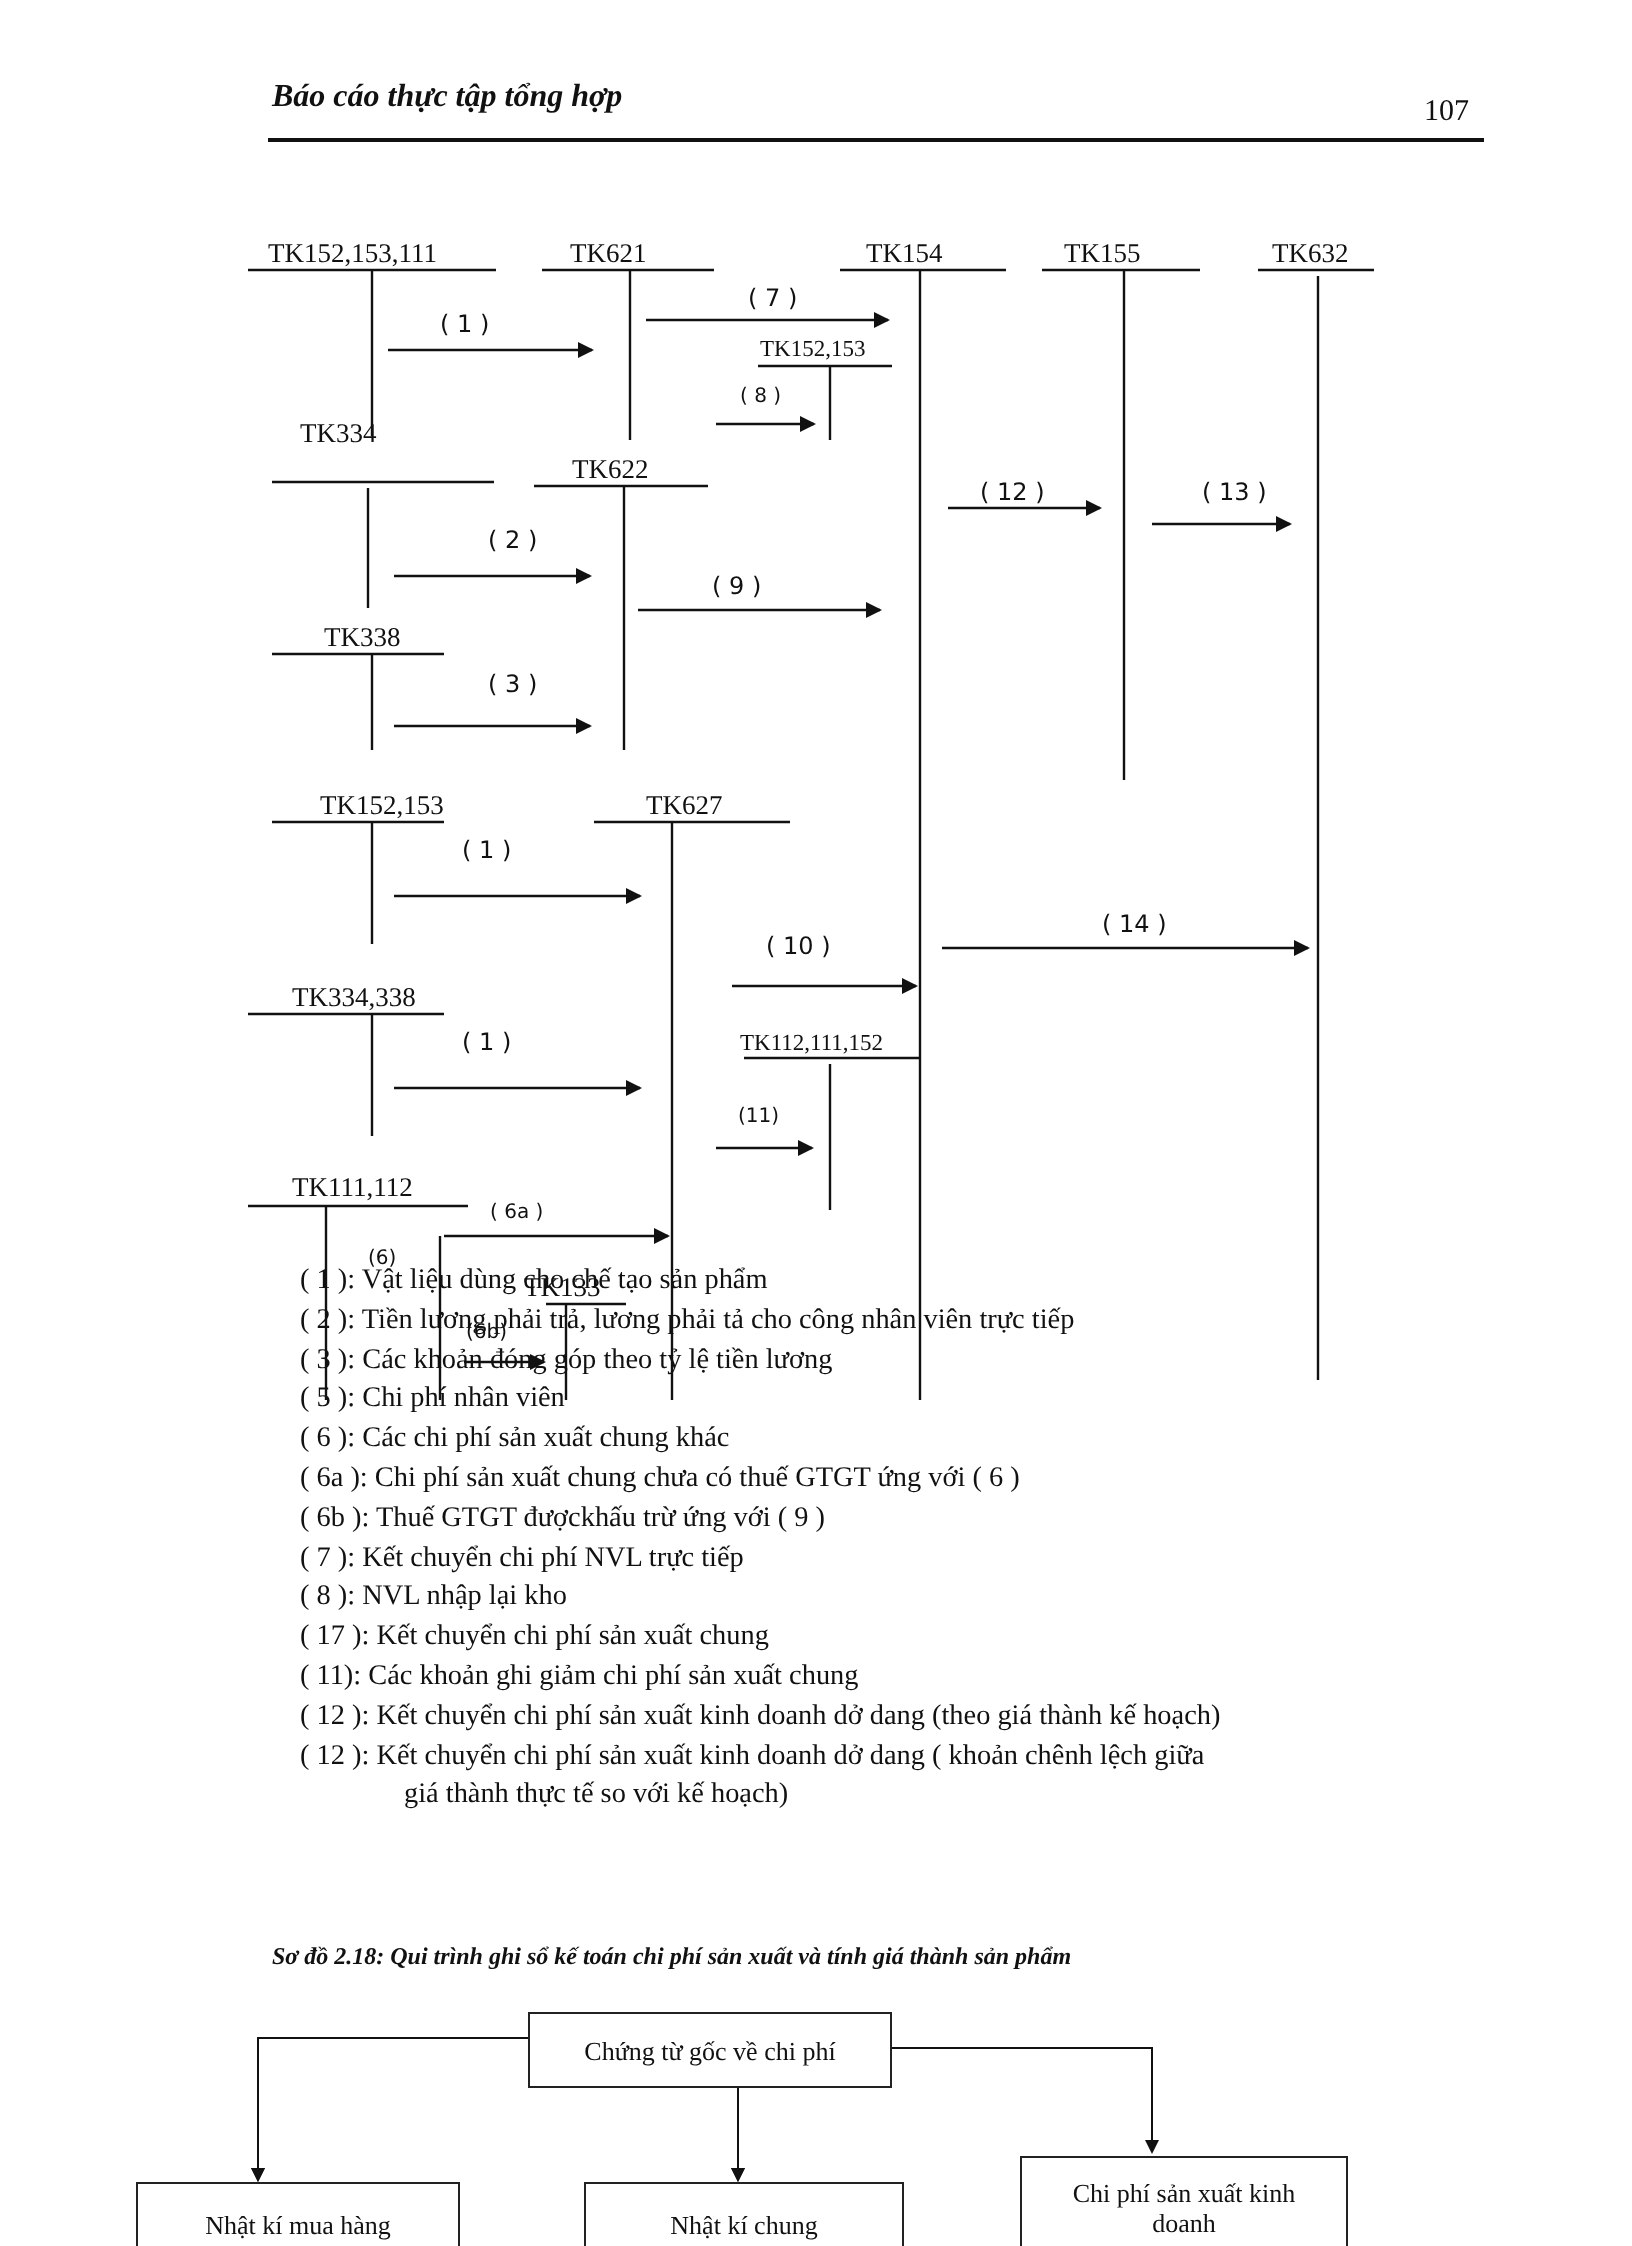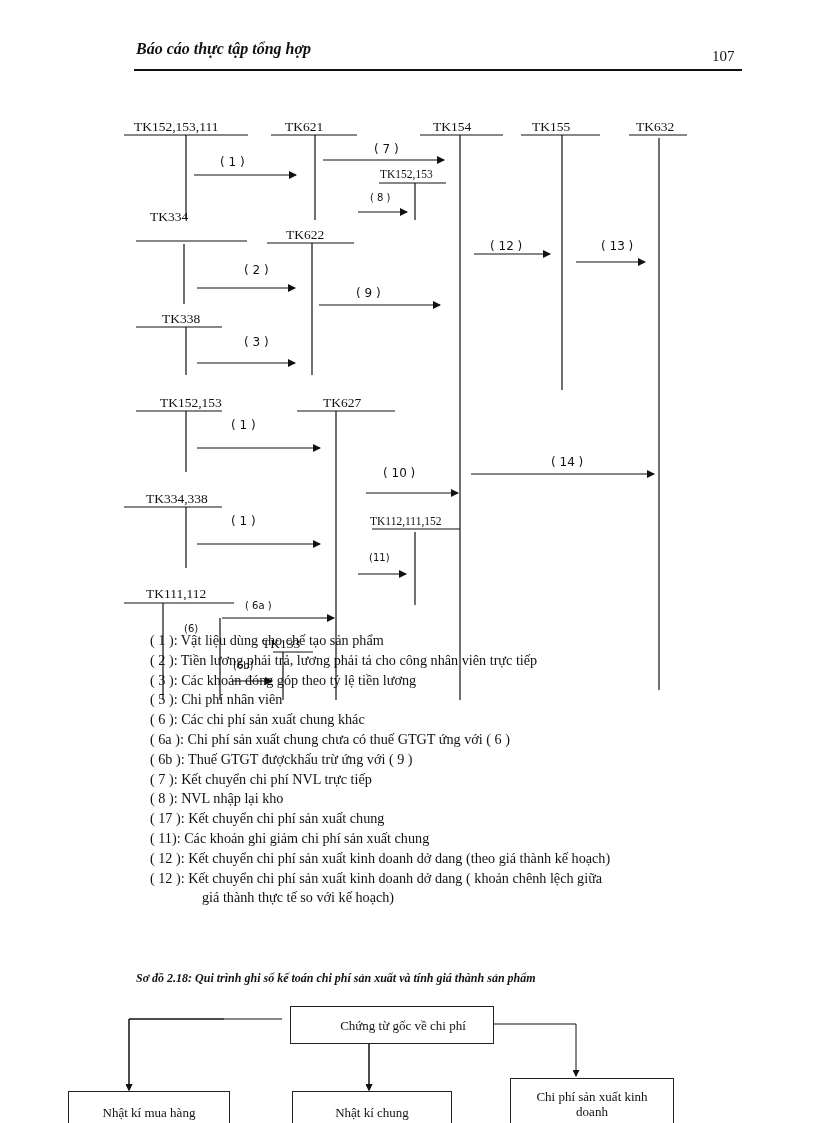--- a/index.html
+++ b/index.html
@@ -176,16 +176,16 @@
     </marker>
   </defs>
   <g stroke="#111" stroke-width="1" fill="none">
     <polyline points="282,1019 129,1019 129,1090" marker-end="url(#ah3)"></polyline>
     <line x1="369" y1="1043" x2="369" y2="1090" marker-end="url(#ah3)"></line>
     <polyline points="463,1024 447,1024"></polyline>
     <polyline points="463,1024 576,1024 576,1076" marker-end="url(#ah3)"></polyline>
   </g>
 </svg>
 
-<div class="box" style="left:290px; top:1006px; width:180px; height:36px;padding-left:22px;">Chứng từ gốc về chi phí</div>
+<div class="box" style="left:264px; top:1006px; width:180px; height:36px;">Chứng từ gốc về chi phí</div>
 <div class="box" style="left:68px; top:1091px; width:160px; height:40px;">Nhật kí mua hàng</div>
 <div class="box" style="left:292px; top:1091px; width:158px; height:40px;">Nhật kí chung</div>
 <div class="box" style="left:510px; top:1078px; width:164px; height:52px; white-space:normal; padding:0 14px; box-sizing:border-box;">Chi phí sản xuất kinh doanh</div>
 
 </body></html>

